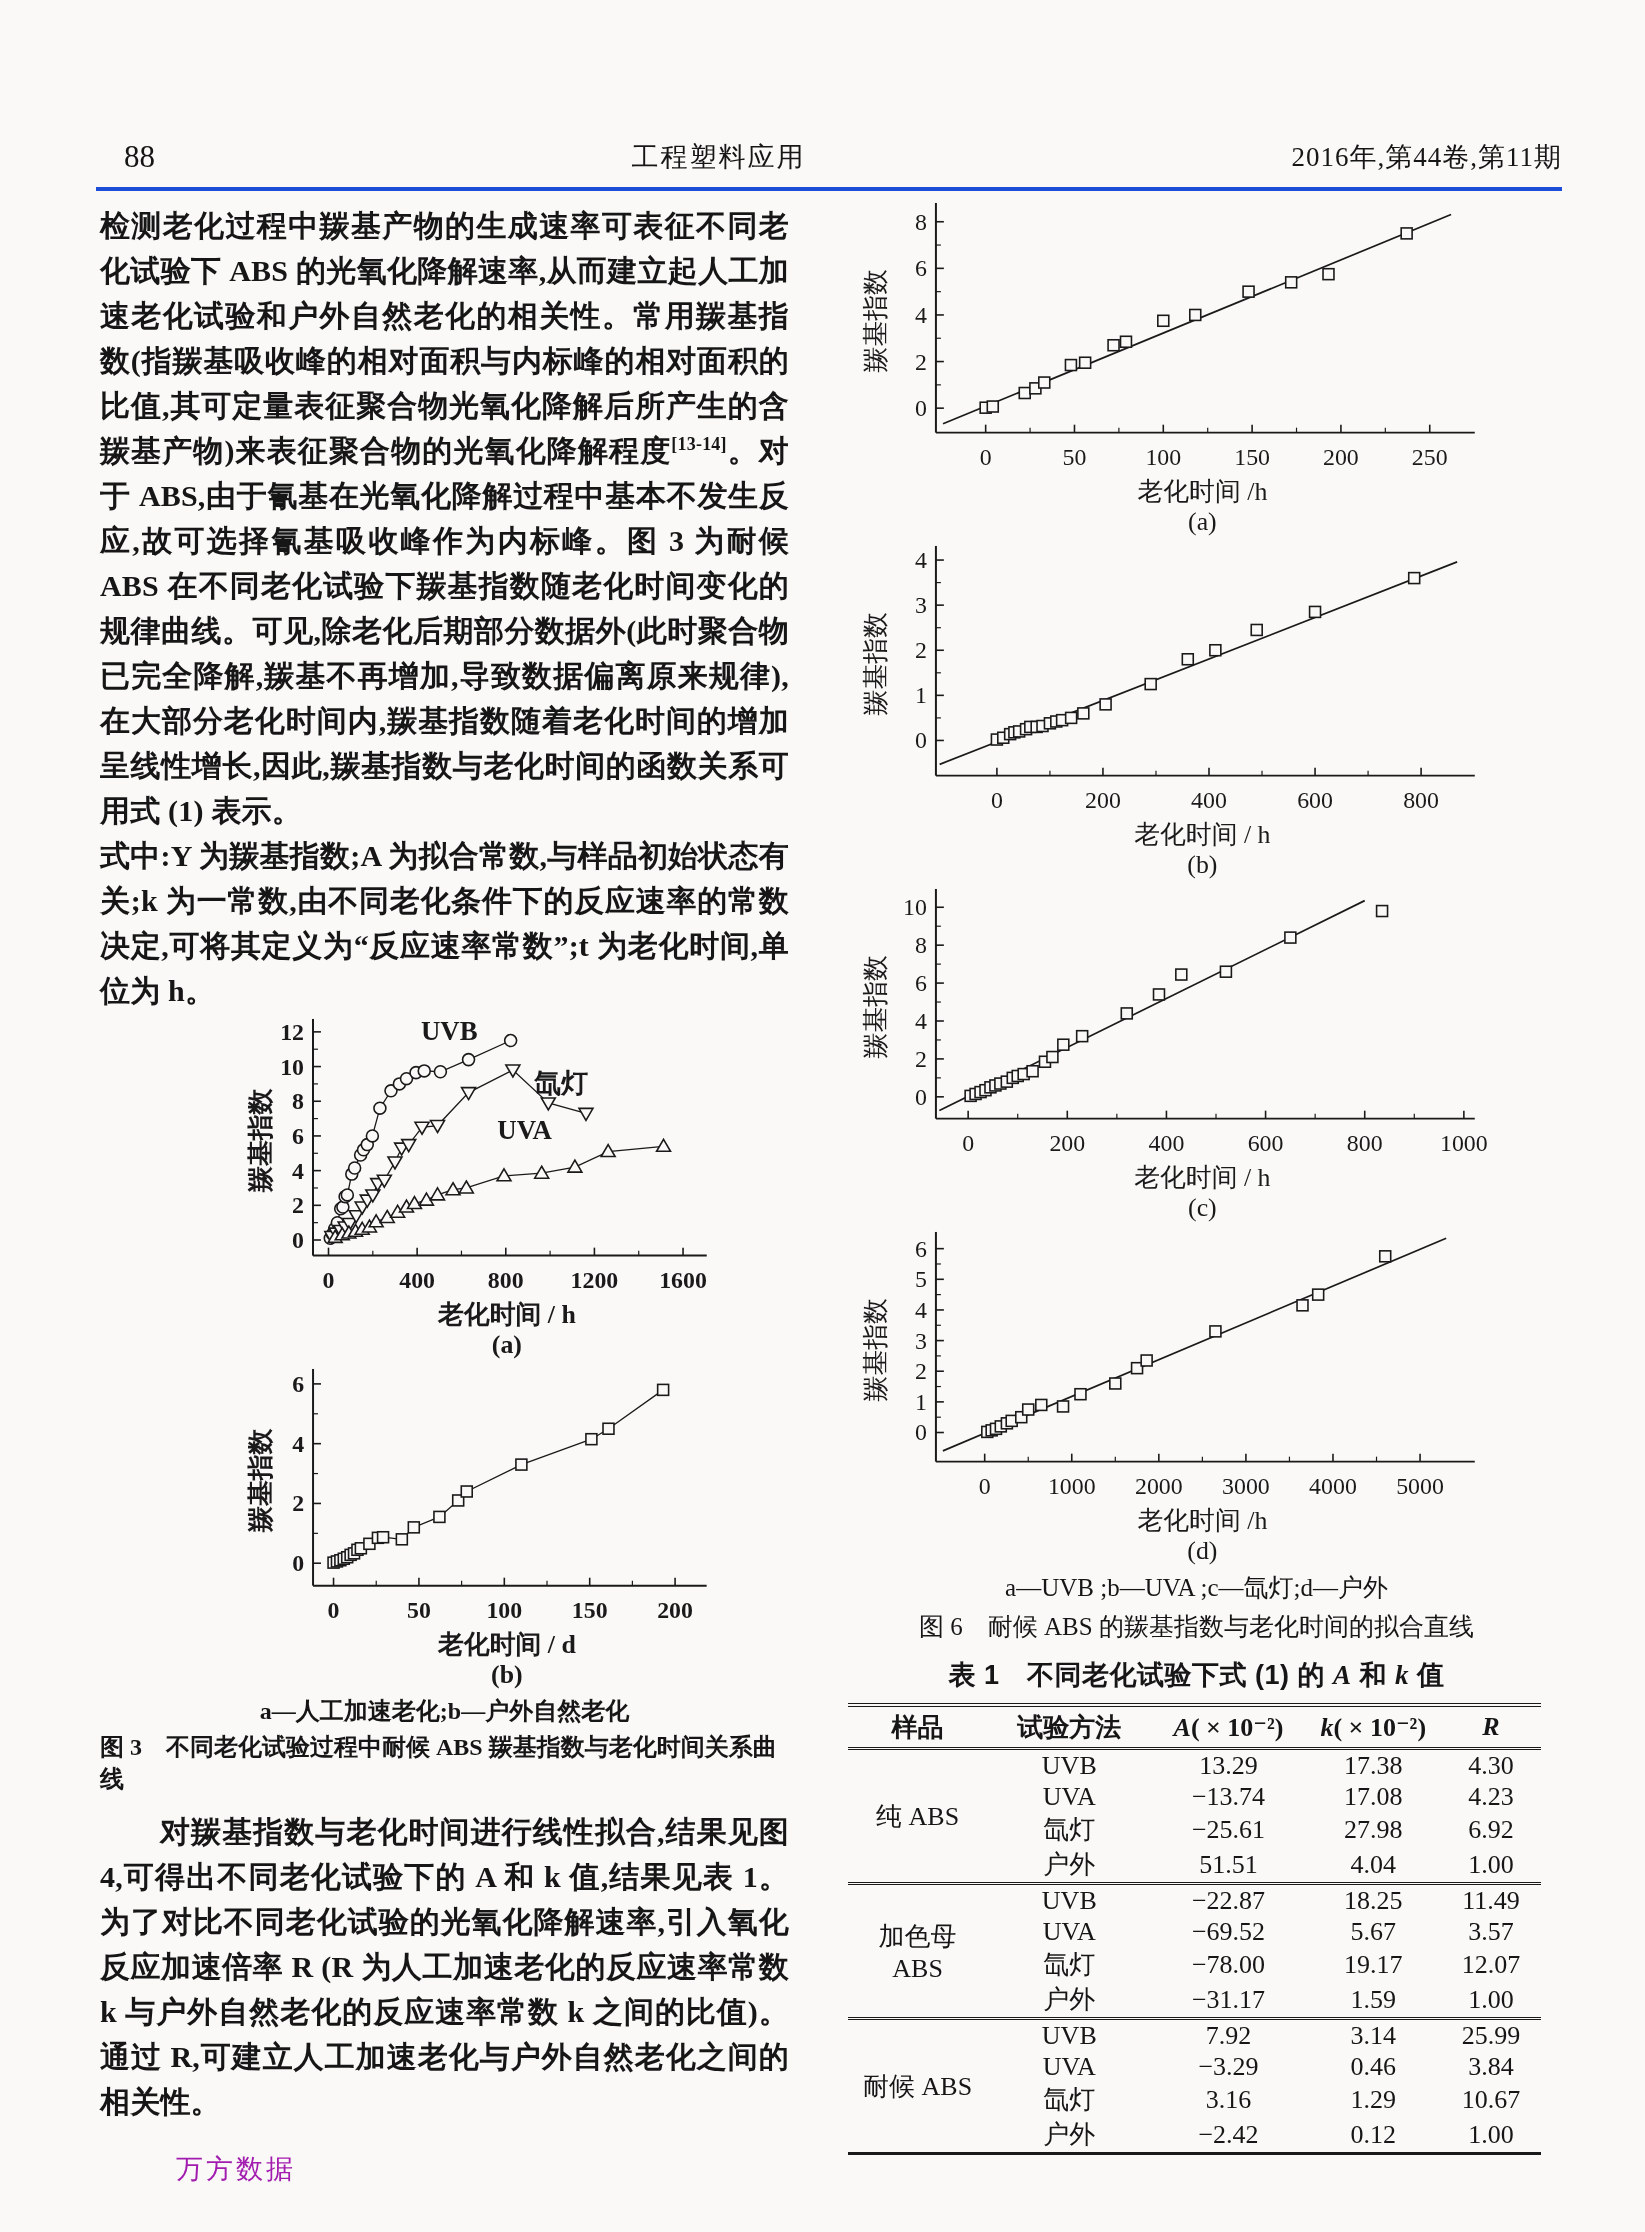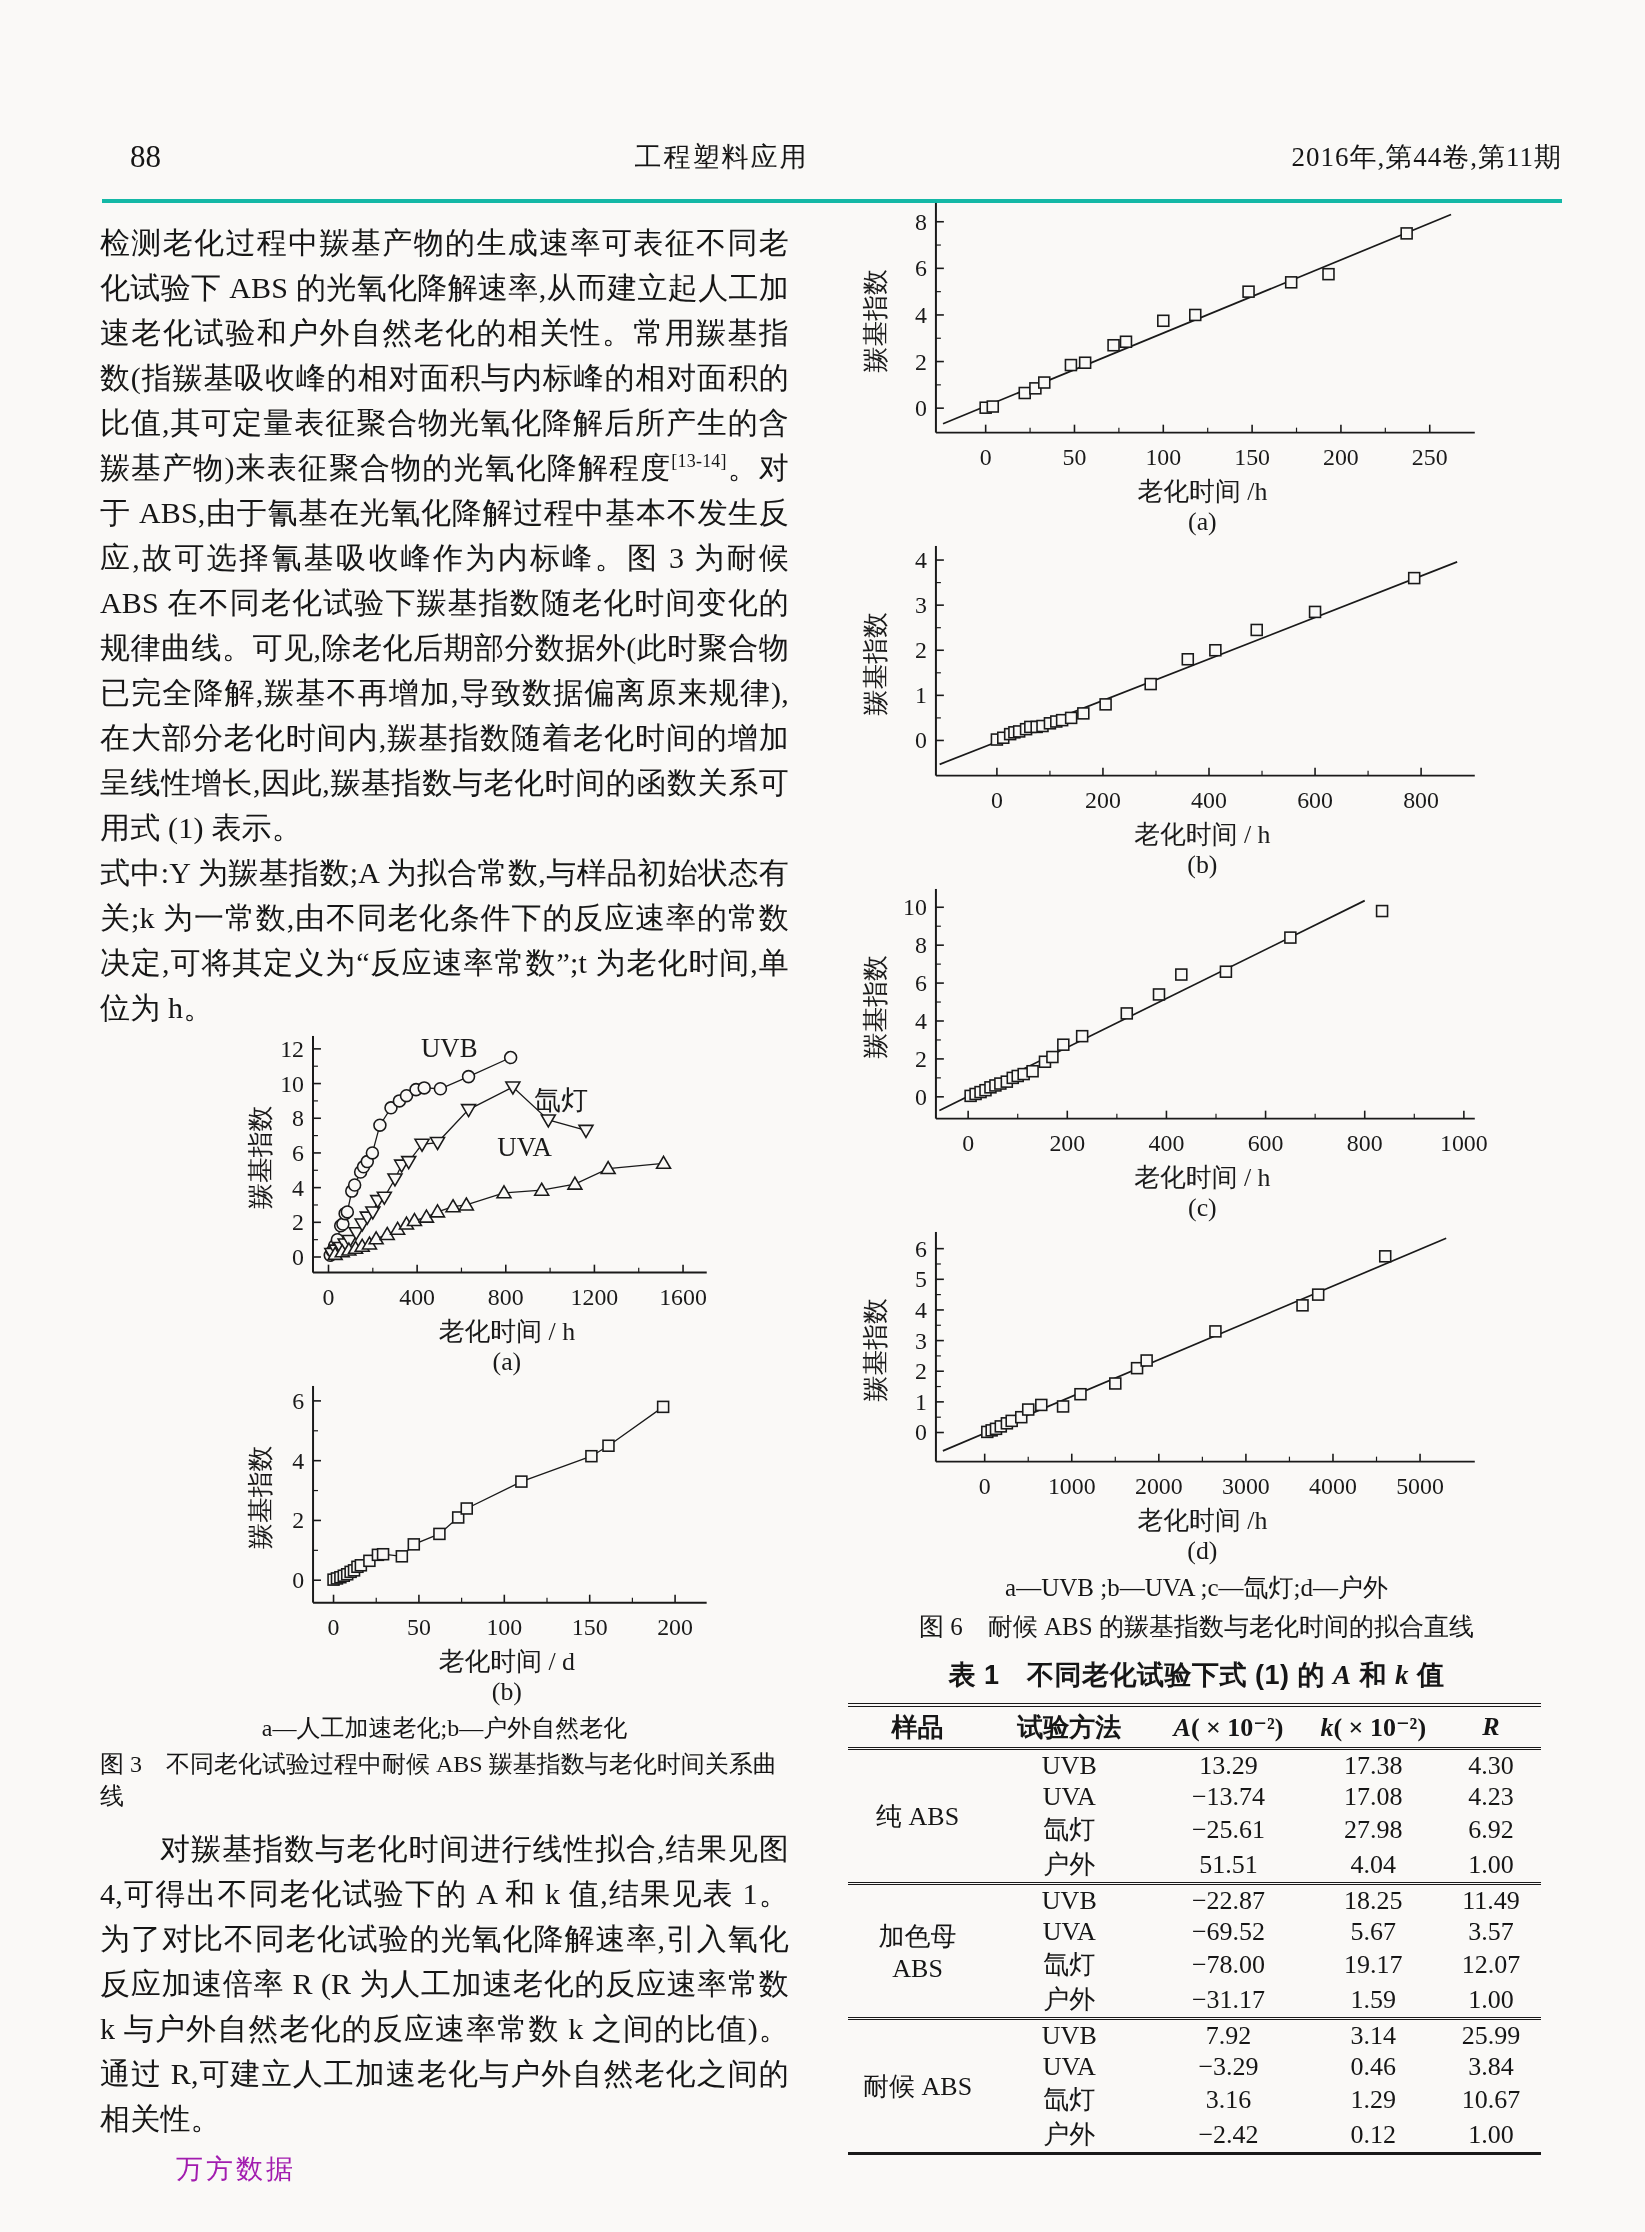--- a/index.html
+++ b/index.html
@@ -4,30 +4,30 @@
 <title>Scanned journal page</title>
 <style>
   html,body{margin:0;padding:0;}
   body{
     width:1646px;height:2233px;position:relative;
     background:#faf9f7;color:#161616;
     font-family:"Liberation Serif","DejaVu Serif",serif;
     overflow:hidden;
   }
   .header{
-    position:absolute;left:102px;right:84px;top:139px;
+    position:absolute;left:96px;right:84px;top:139px;
     display:flex;align-items:flex-end;
-    border-bottom:4px solid #14b8a6;padding-bottom:24px;
+    border-bottom:4px solid #1d4ed8;padding-bottom:12px;
     font-size:27px;
   }
   .pagenum{width:169px;font-size:31px;padding-left:28px;}
   .journal{flex:1;text-align:center;letter-spacing:2px;}
   .issue{width:418px;text-align:right;letter-spacing:1px;}
 
-  .col-left{position:absolute;left:100px;top:220px;width:689px;}
+  .col-left{position:absolute;left:100px;top:203px;width:689px;font-weight:bold;}
   .col-right{position:absolute;left:848px;top:197px;width:697px;}
 
   .para{
     font-size:30px;line-height:45px;text-align:justify;
     text-justify:inter-ideograph;letter-spacing:0.2px;
   }
   .para sup{font-size:18px;vertical-align:super;line-height:0;}
   .indent{text-indent:2em;}
 
   .equation{position:relative;height:48px;line-height:48px;text-align:center;font-size:30px;}

